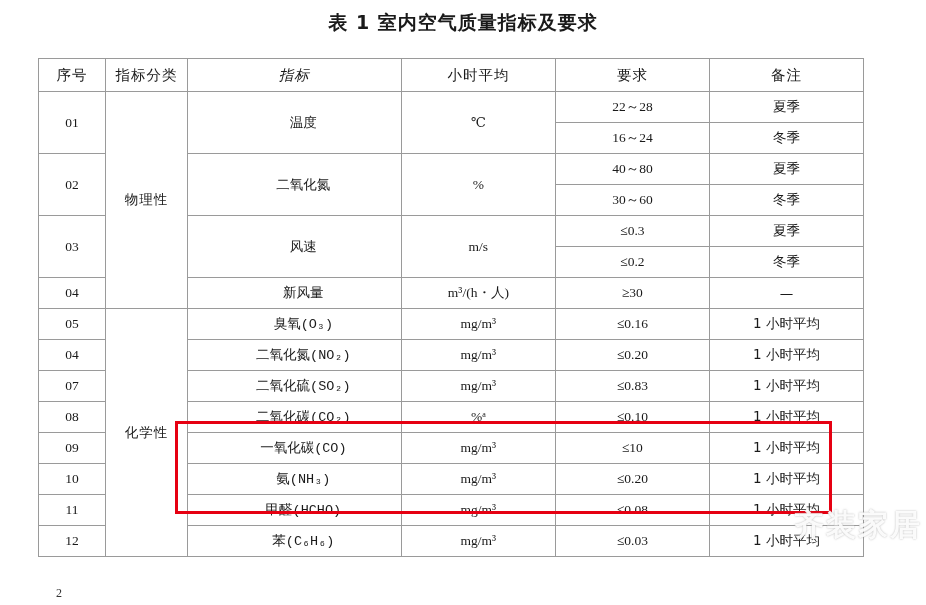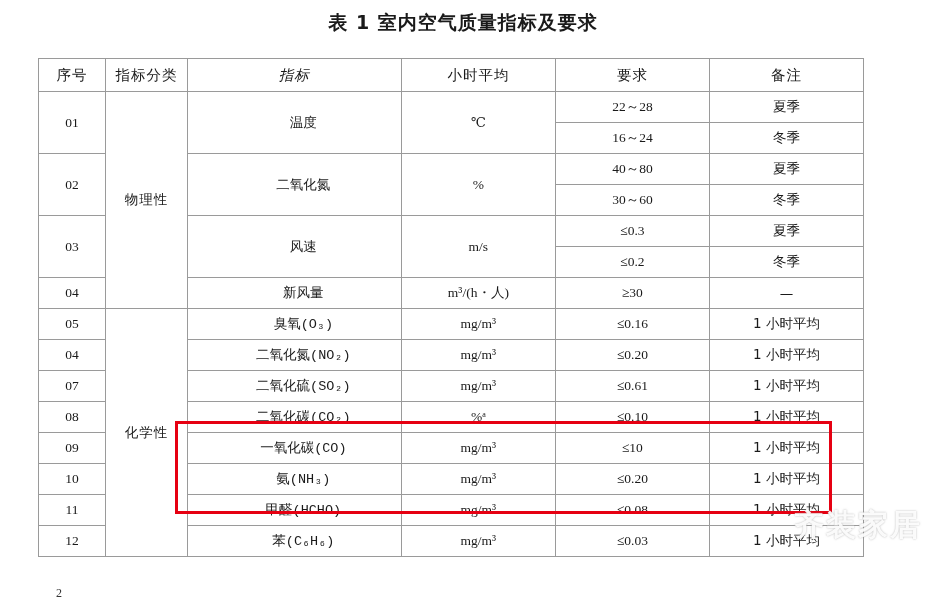--- a/index.html
+++ b/index.html
@@ -201,21 +201,21 @@
           <td class="cell-index">二氧化氮(NO₂)</td>
           <td class="cell-unit">mg/m³</td>
           <td class="cell-req">≤0.20</td>
           <td class="cell-remark">1 小时平均</td>
         </tr>
 
         <tr>
           <td class="cell-no">07</td>
           <td class="cell-index">二氧化硫(SO₂)</td>
           <td class="cell-unit">mg/m³</td>
-          <td class="cell-req">≤0.61</td>
+          <td class="cell-req">≤0.83</td>
           <td class="cell-remark">1 小时平均</td>
         </tr>
 
         <tr>
           <td class="cell-no">08</td>
           <td class="cell-index">二氧化碳(CO₂)</td>
           <td class="cell-unit">%ᵃ</td>
           <td class="cell-req">≤0.10</td>
           <td class="cell-remark">1 小时平均</td>
         </tr>

